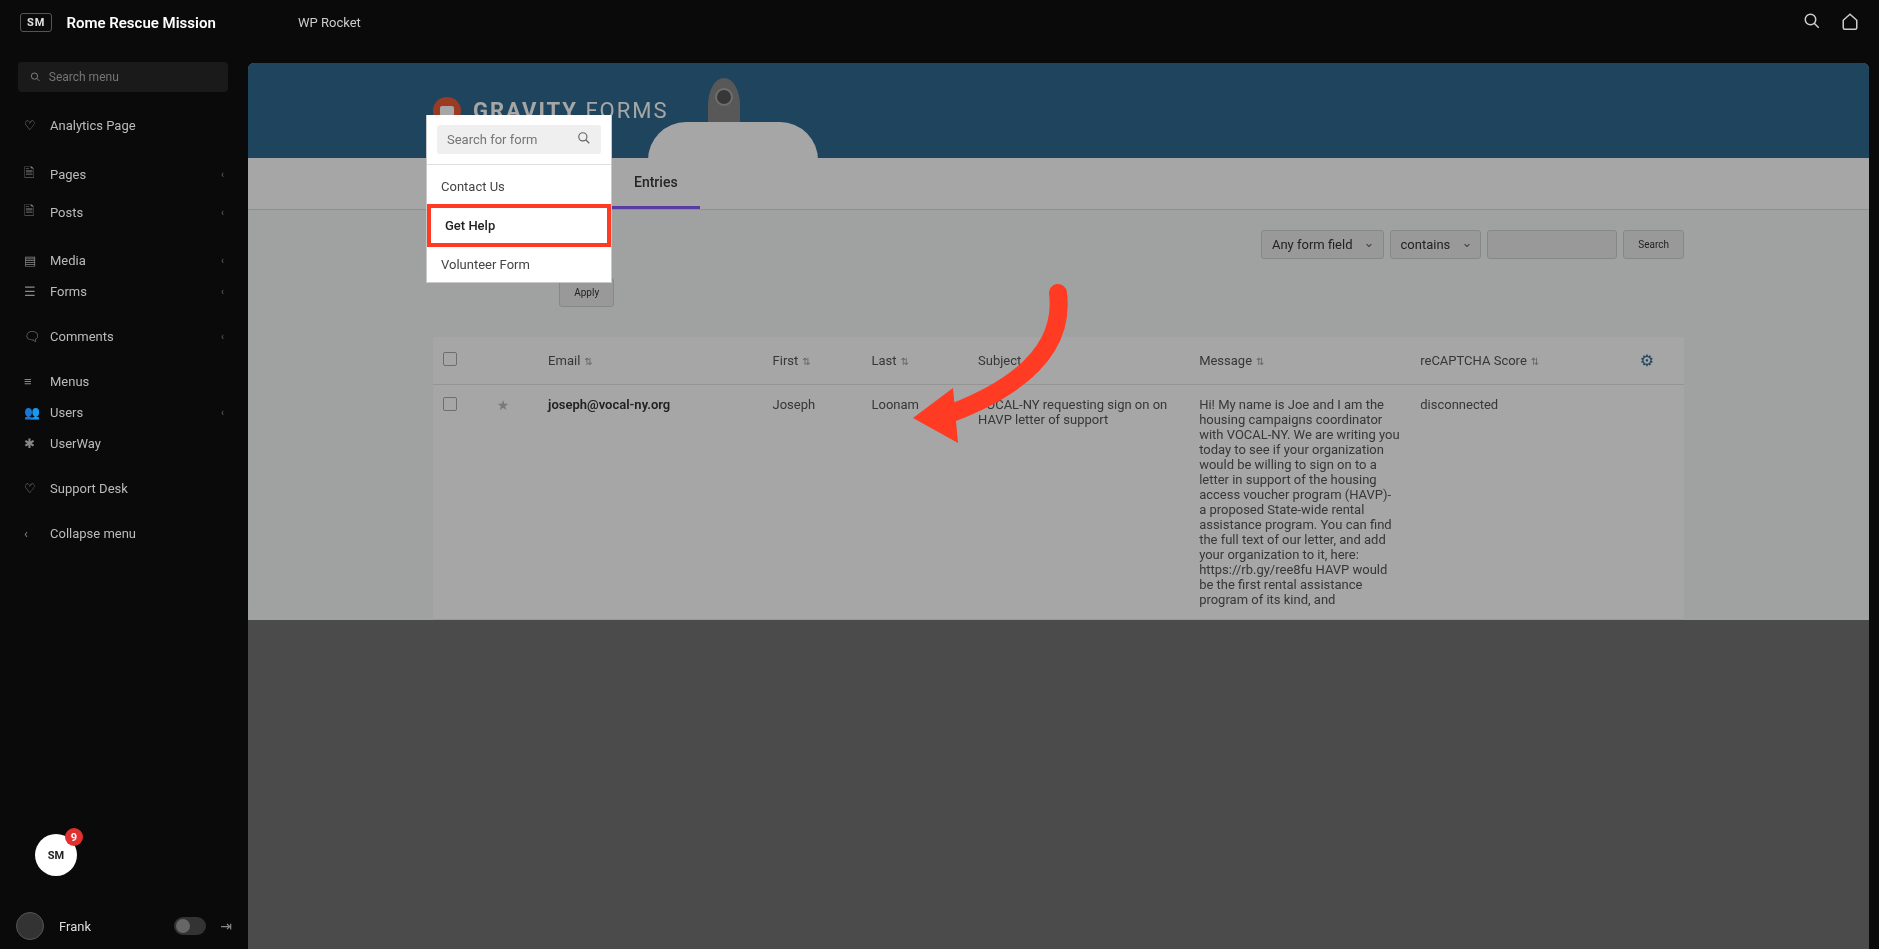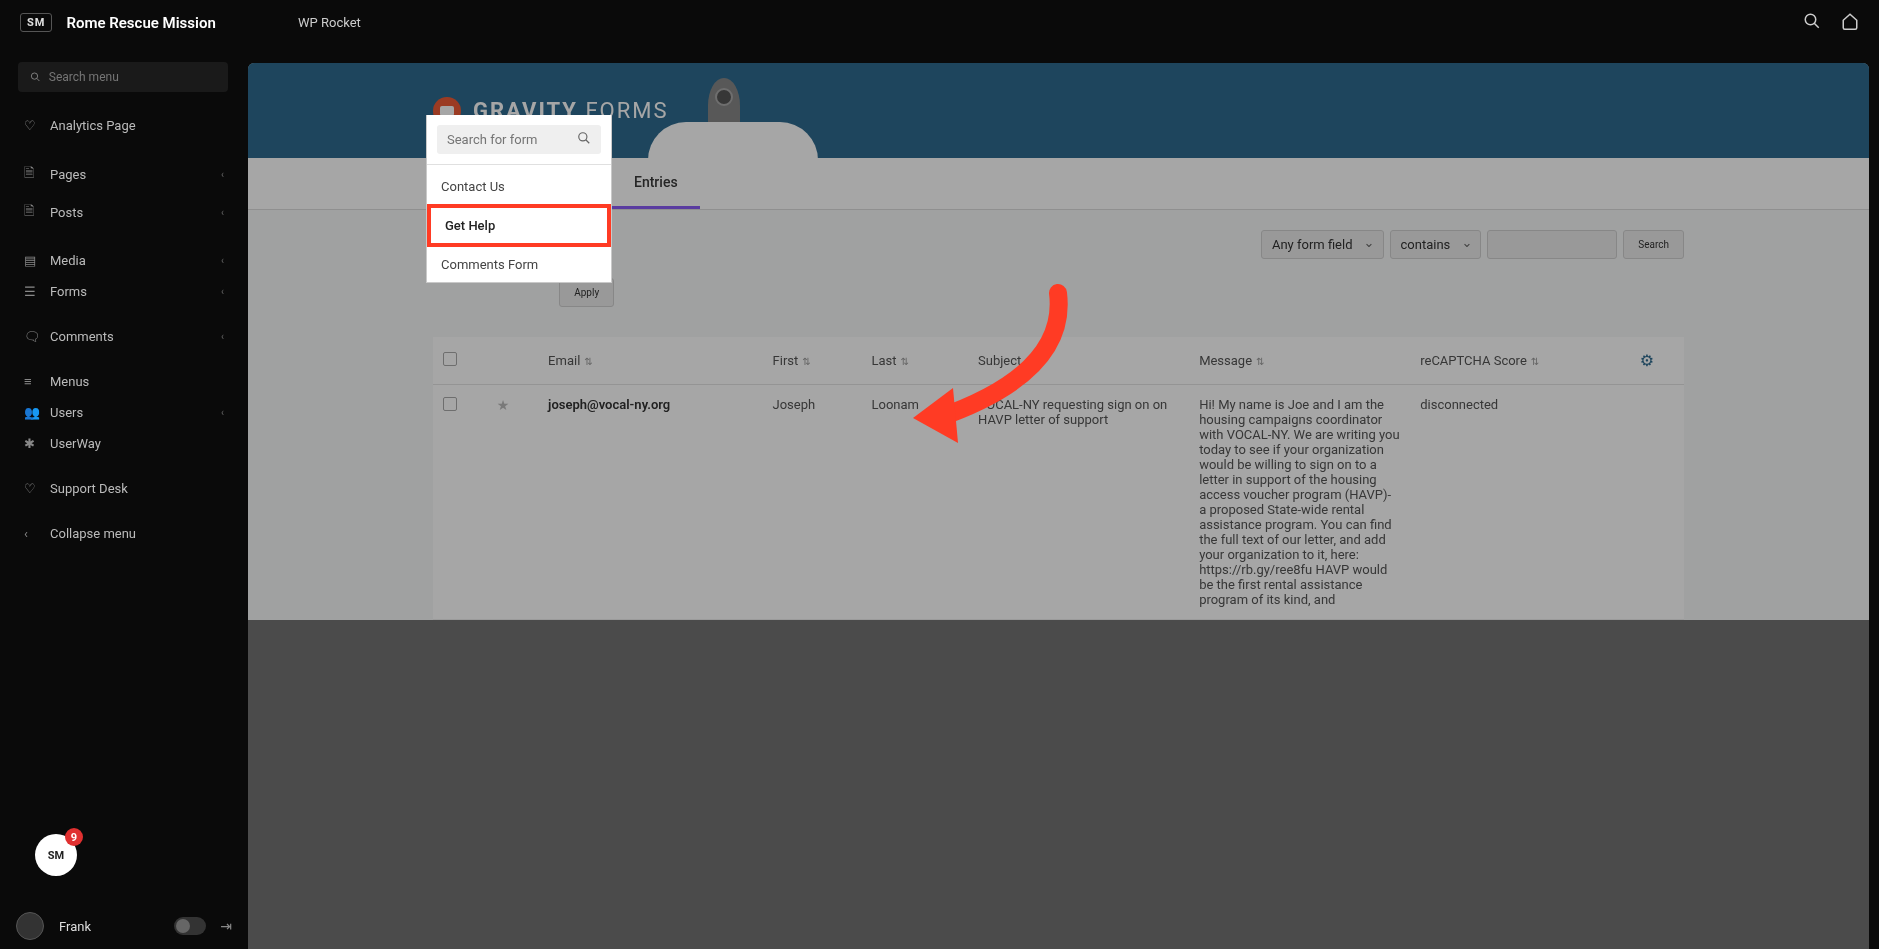--- a/index.html
+++ b/index.html
@@ -278,21 +278,21 @@
           <svg width="14" height="14" viewBox="0 0 24 24" fill="none" stroke="currentColor" stroke-width="2">
               <circle cx="10" cy="10" r="7"></circle>
               <line x1="21" y1="21" x2="15" y2="15"></line>
             </svg>
         </span>
       </div>
       <div class="dd-sep"></div>
       <div id="dd-items">
           <div class="dd-item">Contact Us</div>
           <div class="dd-item highlight">Get Help</div>
-          <div class="dd-item">Comments Form</div>
+          <div class="dd-item">Volunteer Form</div>
         </div>
     </div>
 
   </div>
   <div class="overlay"></div>
 
   <svg class="red-arrow" width="200" height="180" viewBox="0 0 200 180">
     <path d="M 160 10 Q 170 90 40 135" fill="none" stroke="#ff3b24" stroke-width="18" stroke-linecap="round"></path>
     <path d="M 15 135 L 55 105 L 60 160 Z" fill="#ff3b24"></path>
   </svg>

